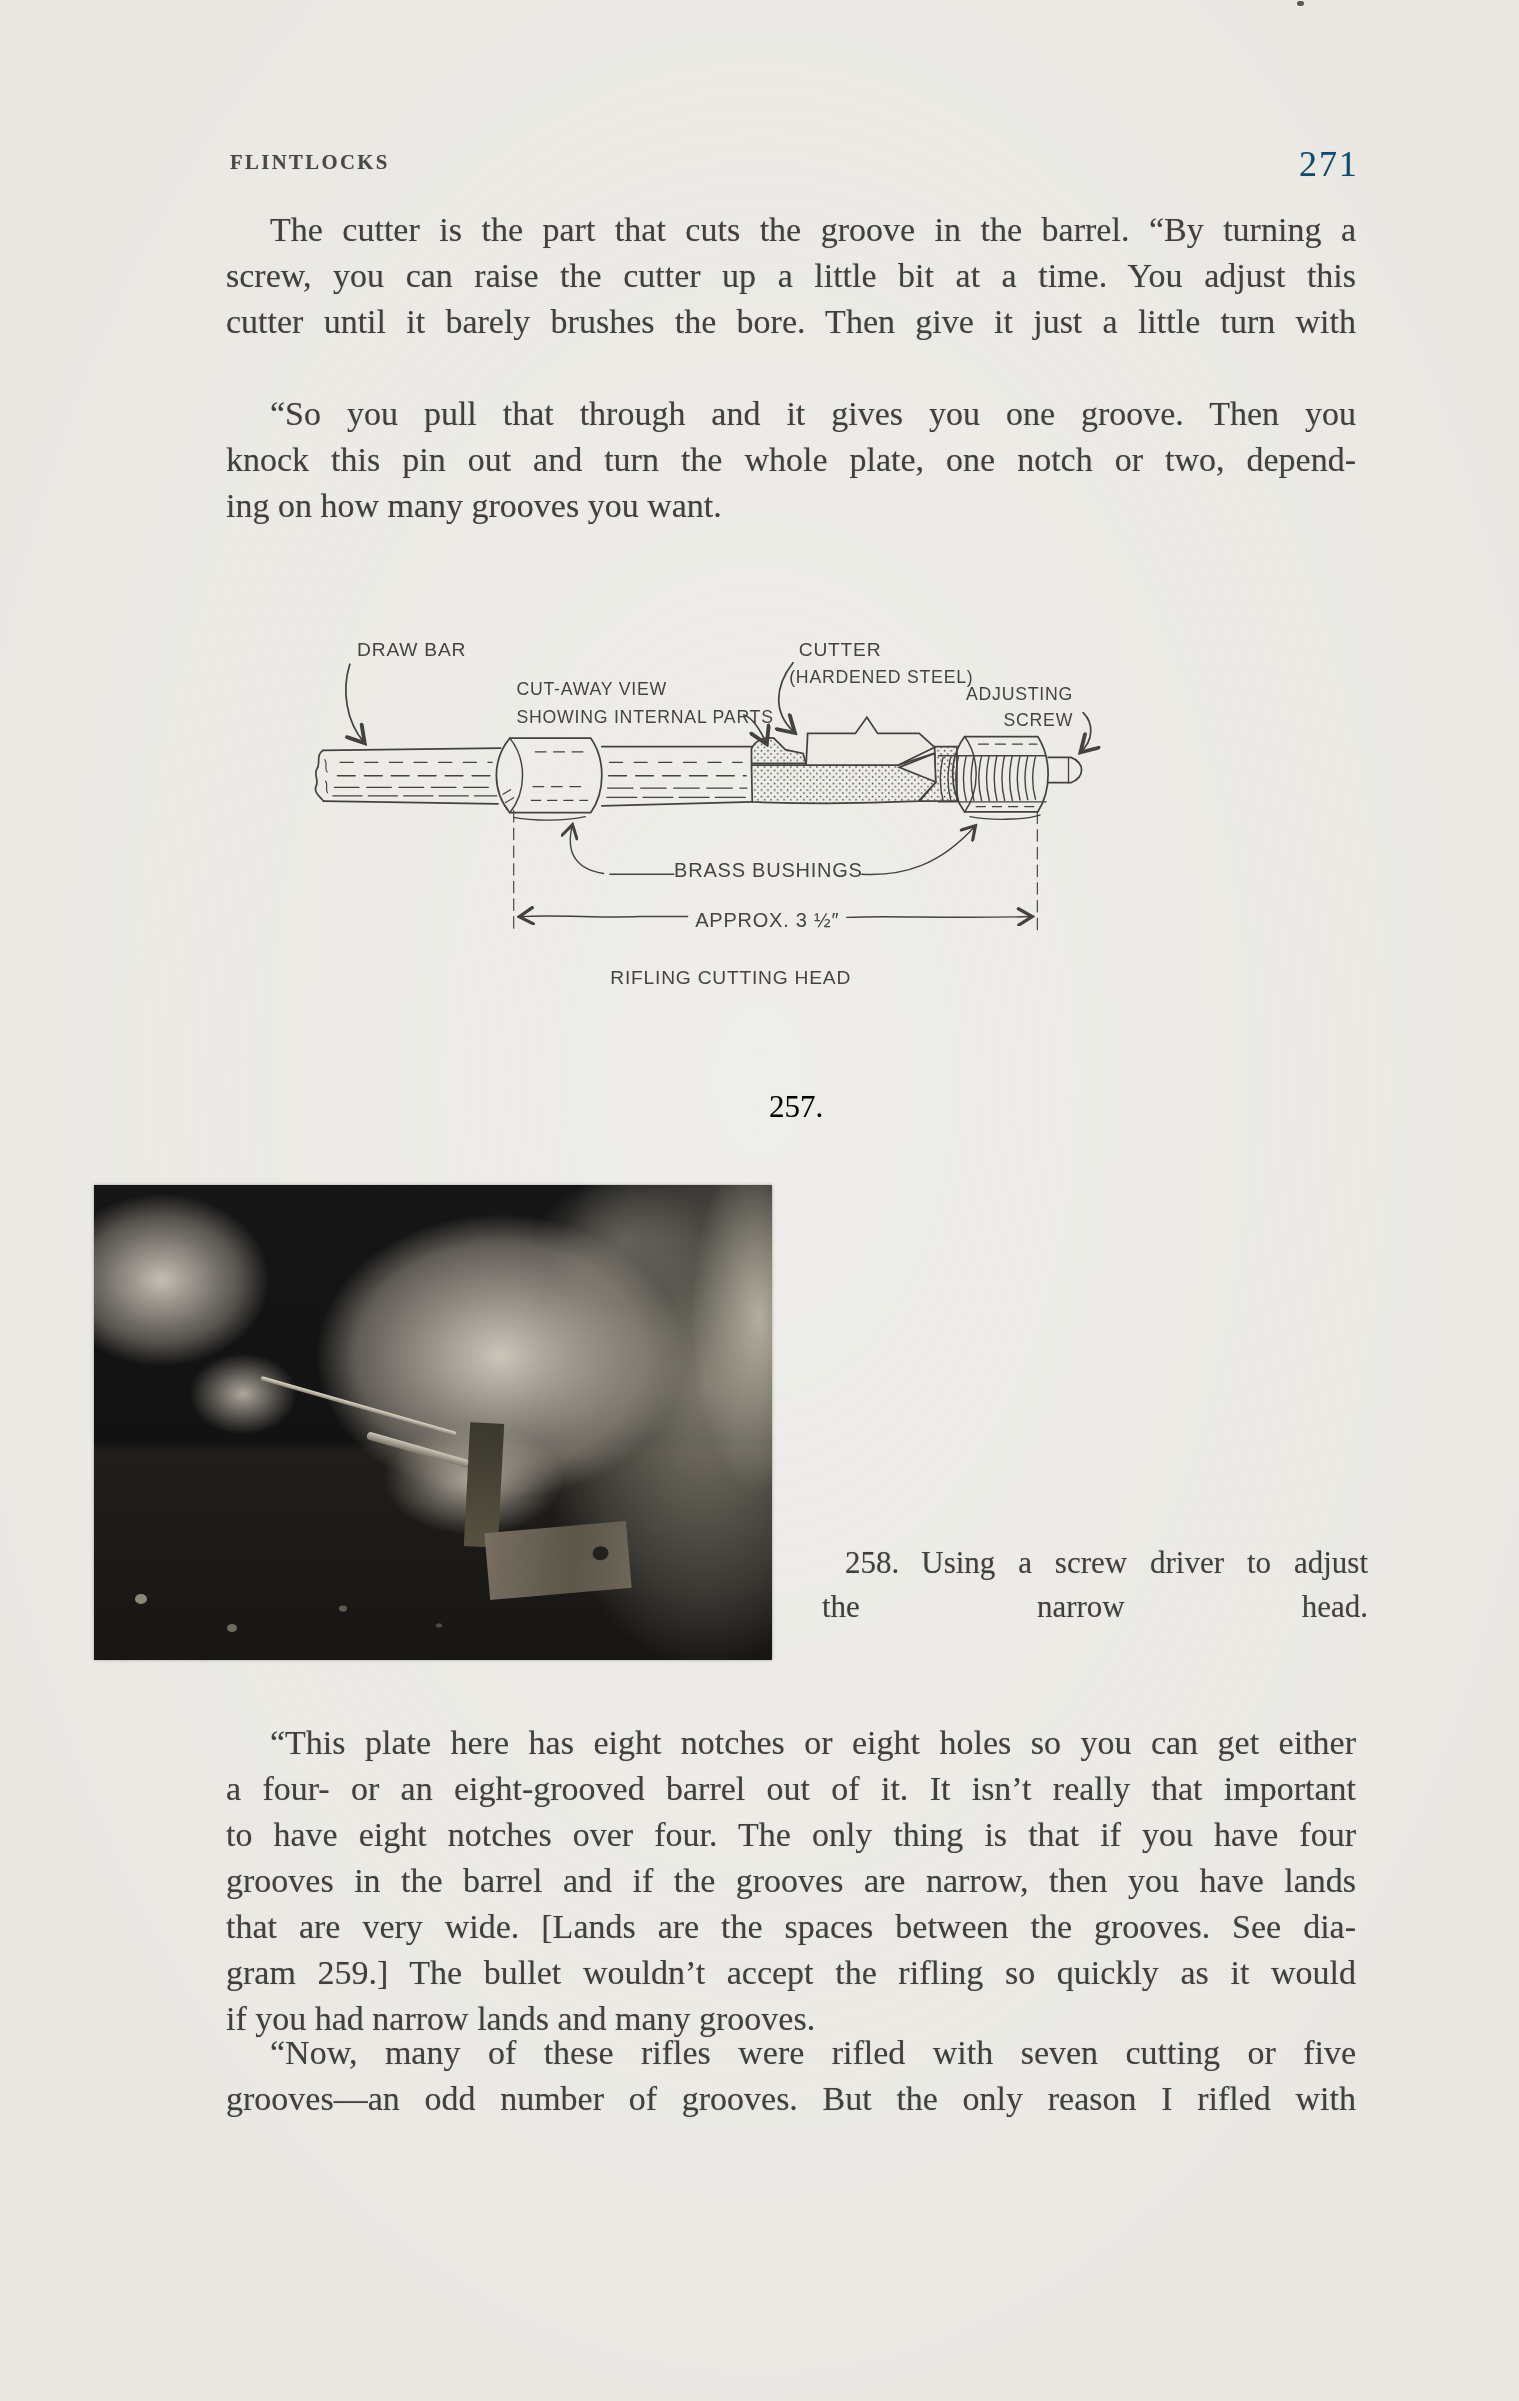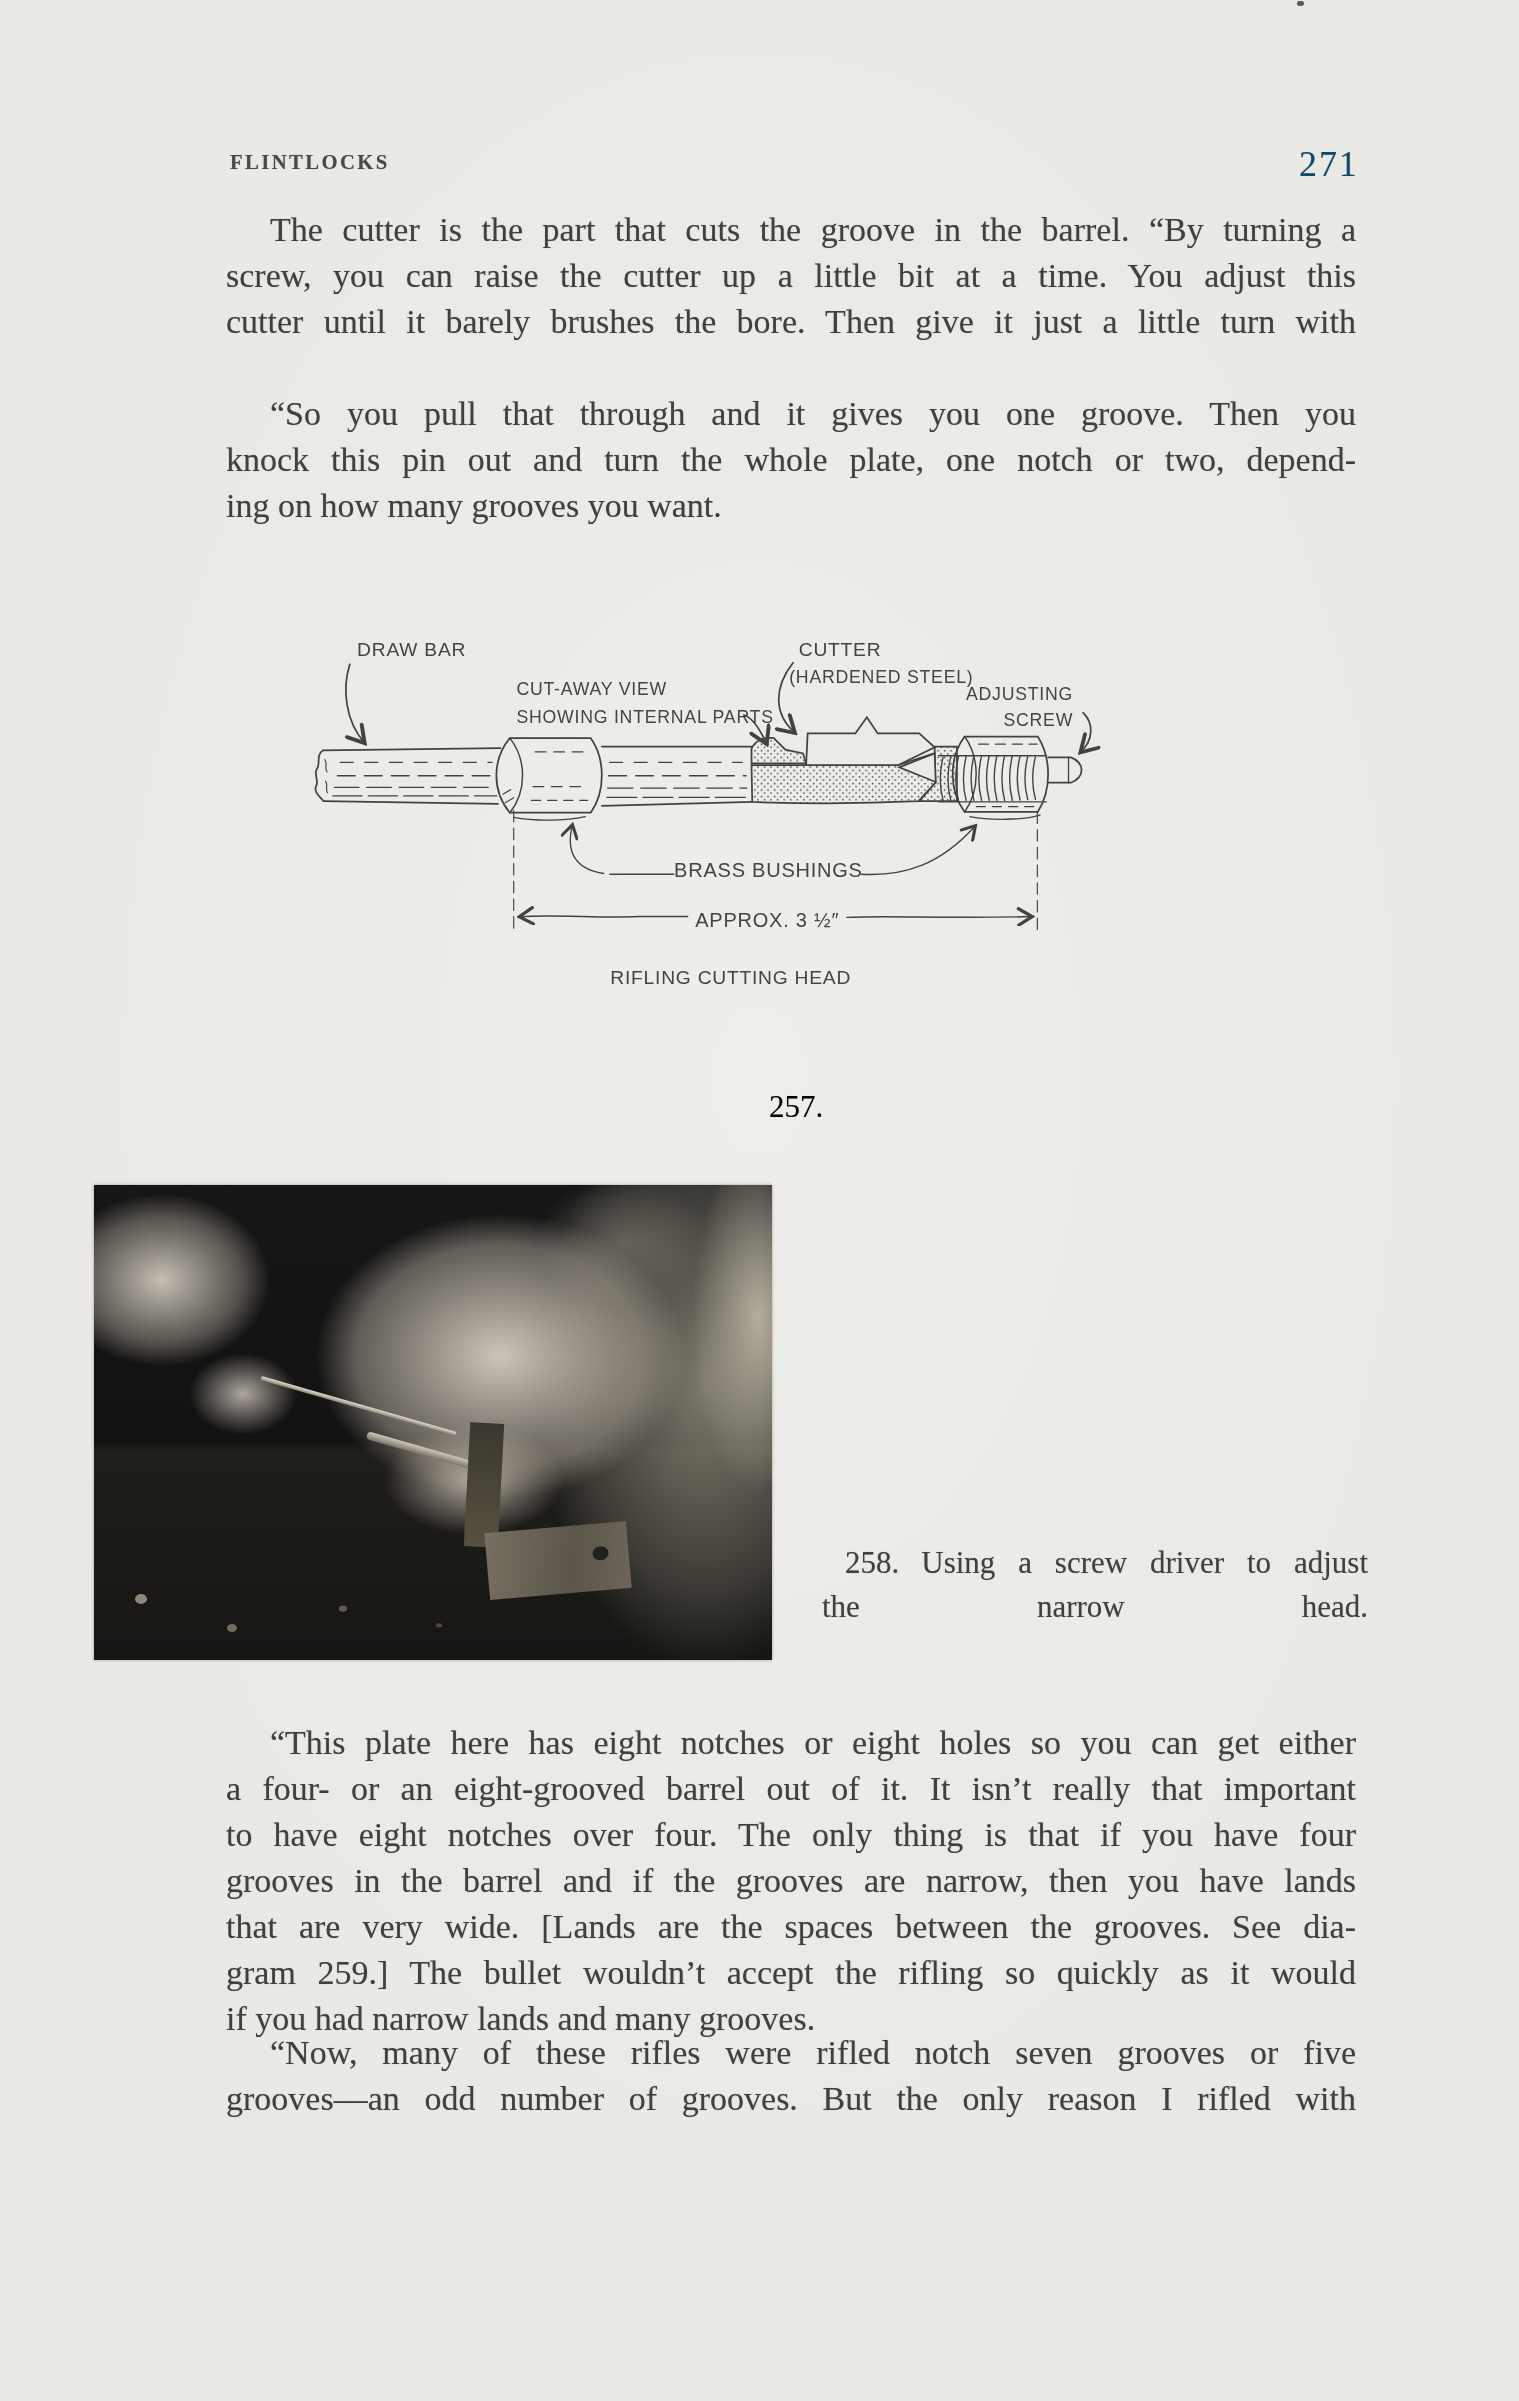--- a/index.html
+++ b/index.html
@@ -204,16 +204,16 @@
   <div class="ln first">“This plate here has eight notches or eight holes so you can get either</div>
   <div class="ln">a four- or an eight-grooved barrel out of it. It isn’t really that important</div>
   <div class="ln">to have eight notches over four. The only thing is that if you have four</div>
   <div class="ln">grooves in the barrel and if the grooves are narrow, then you have lands</div>
   <div class="ln">that are very wide. [Lands are the spaces between the grooves. See dia-</div>
   <div class="ln">gram 259.] The bullet wouldn’t accept the rifling so quickly as it would</div>
   <div class="ln last">if you had narrow lands and many grooves.</div>
 </div>
 
 <div class="abs para" style="top:2030px">
-  <div class="ln first">“Now, many of these rifles were rifled notch seven grooves or five</div>
+  <div class="ln first">“Now, many of these rifles were rifled with seven cutting or five</div>
   <div class="ln">grooves—an odd number of grooves. But the only reason I rifled with</div>
 </div>
 
 
 </body></html>

